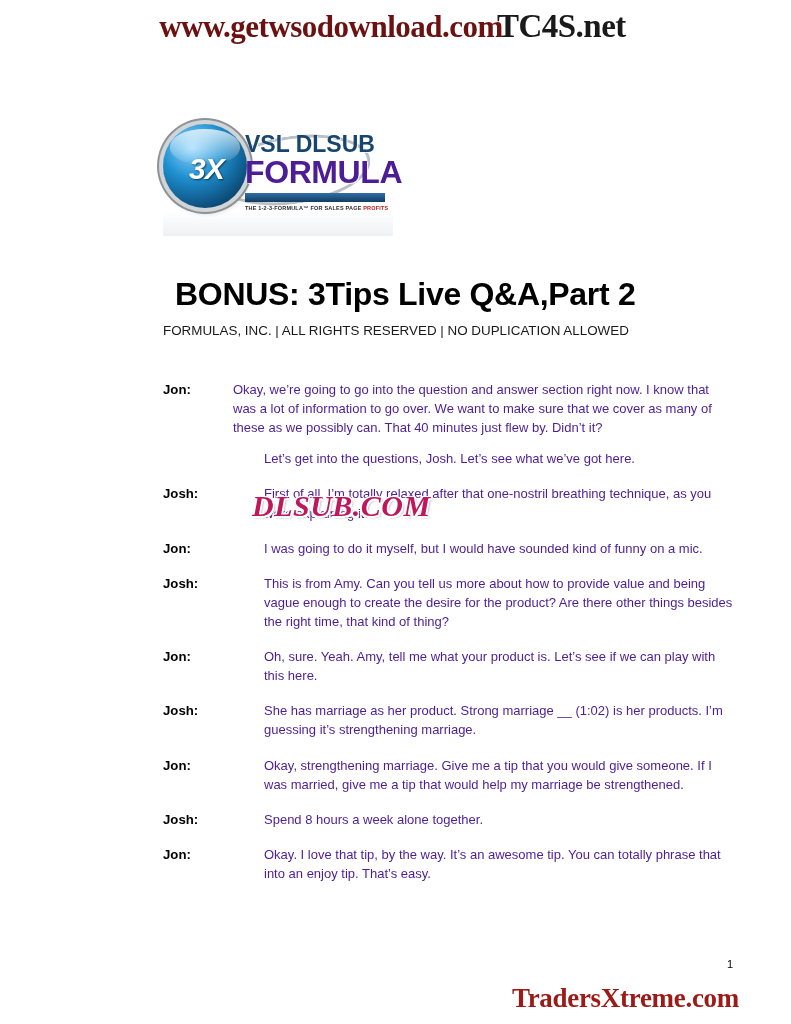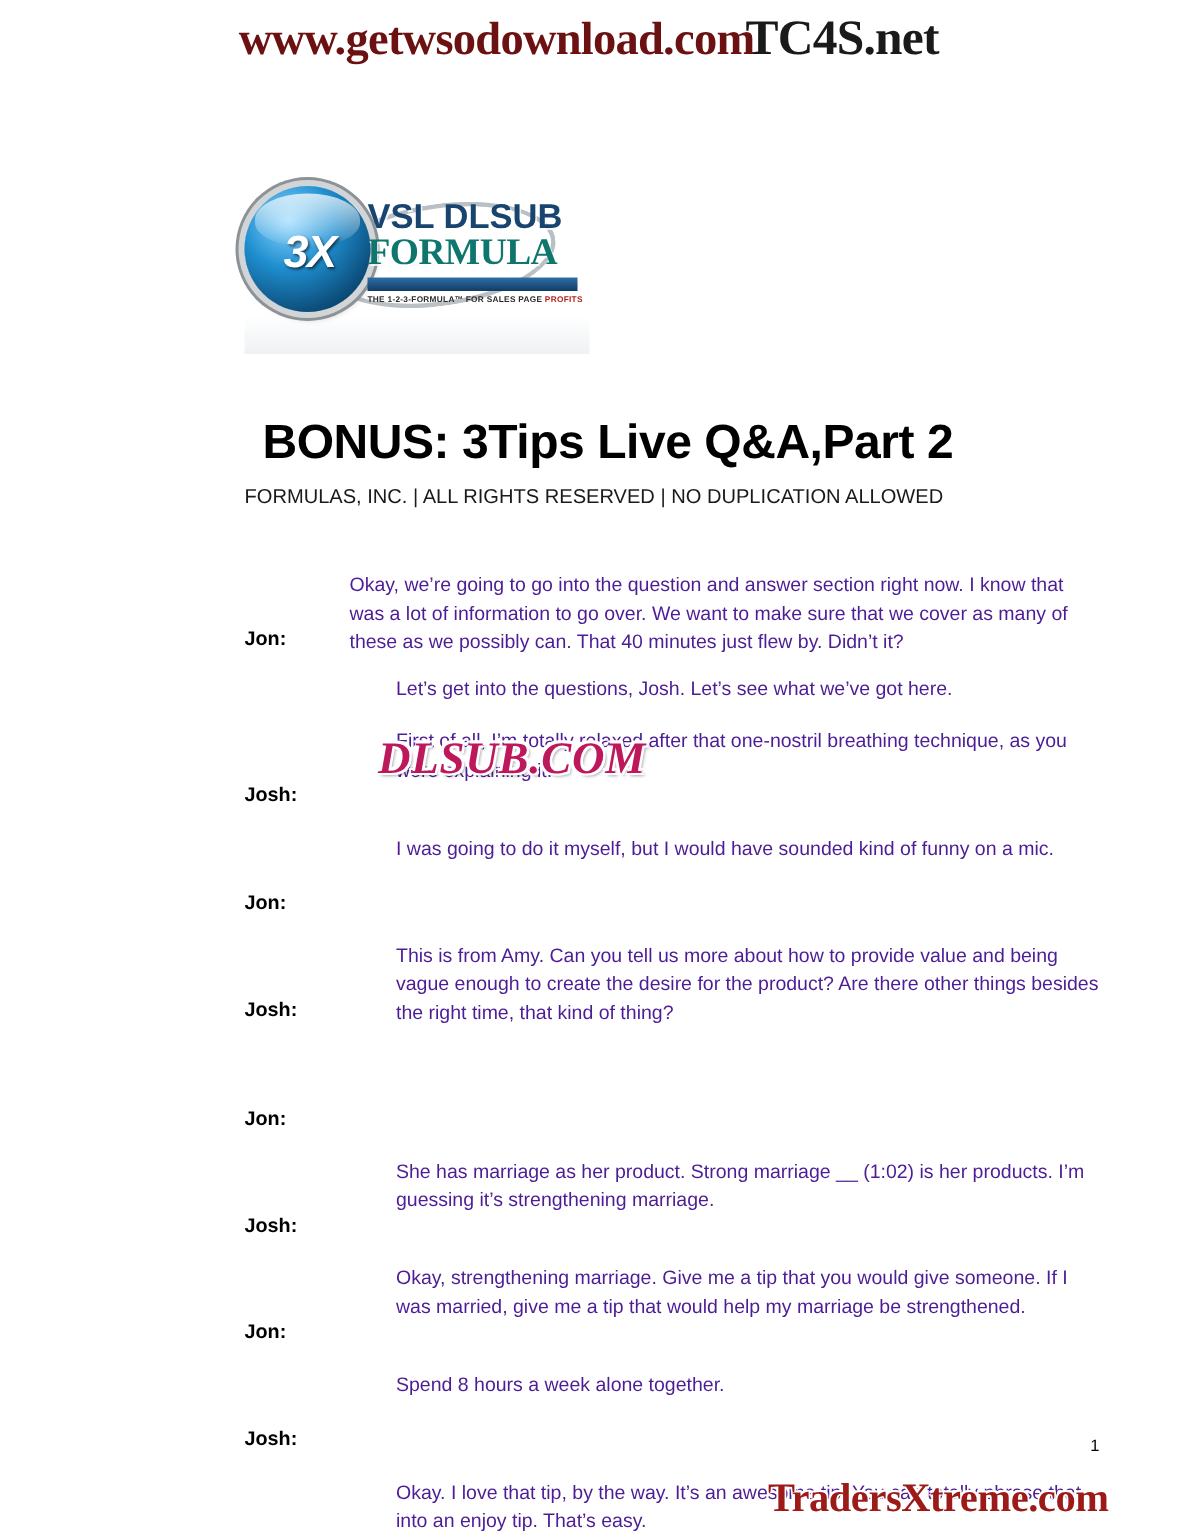--- a/index.html
+++ b/index.html
@@ -108,24 +108,24 @@
   .logo-line1 {
     font-family: "Liberation Sans", sans-serif;
     font-size: 23px;
     font-weight: bold;
     color: #18456f;
     letter-spacing: 0px;
     line-height: 1.05;
     text-shadow: 1px 1px 0 rgba(255,255,255,0.8);
   }
   .logo-line2 {
-    font-family: Liberation Serif, serif;
-    font-size: 25px;
-    font-weight: bold;
-    color: #0f766e;
+    font-family: Liberation Sans, sans-serif;
+    font-size: 32px;
+    font-weight: bold;
+    color: #4c1d95;
     letter-spacing: -0.4px;
     line-height: 1.05;
     text-shadow: 1px 1px 0 rgba(255,255,255,0.8);
   }
   .logo-underbar {
     margin-top: 3px;
     width: 140px;
     height: 9px;
     background: linear-gradient(to bottom, #2f6fa8, #123c63);
   }
@@ -183,21 +183,20 @@
     display: flex;
     margin-bottom: 16px;
   }
   .speaker {
     width: 70px;
     flex: 0 0 70px;
     font-size: 13.2px;
     font-weight: bold;
     line-height: 1.45;
     color: #000;
-    margin-top: 36px;
   }
   .lines {
     flex: 1;
   }
   .para {
     font-size: 13px;
     line-height: 1.47;
     color: #4c1d95;
     margin: 0 0 12px 0;
   }
@@ -295,20 +294,23 @@
       </div>
     </div>
     <div class="entry">
       <div class="speaker">Josh:</div>
       <div class="lines">
         <p class="para">This is from Amy.  Can you tell us more about how to provide value and being vague enough to create the desire for the product?  Are there other things besides the right time, that kind of thing?</p>
       </div>
     </div>
     <div class="entry">
       <div class="speaker">Jon:</div>
+      <div class="lines">
+        <p class="para">Oh, sure.  Yeah.  Amy, tell me what your product is.  Let’s see if we can play with this here.</p>
+      </div>
     </div>
     <div class="entry">
       <div class="speaker">Josh:</div>
       <div class="lines">
         <p class="para">She has marriage as her product.  Strong marriage __ (1:02) is her products.  I’m guessing it’s strengthening marriage.</p>
       </div>
     </div>
     <div class="entry">
       <div class="speaker">Jon:</div>
       <div class="lines">

